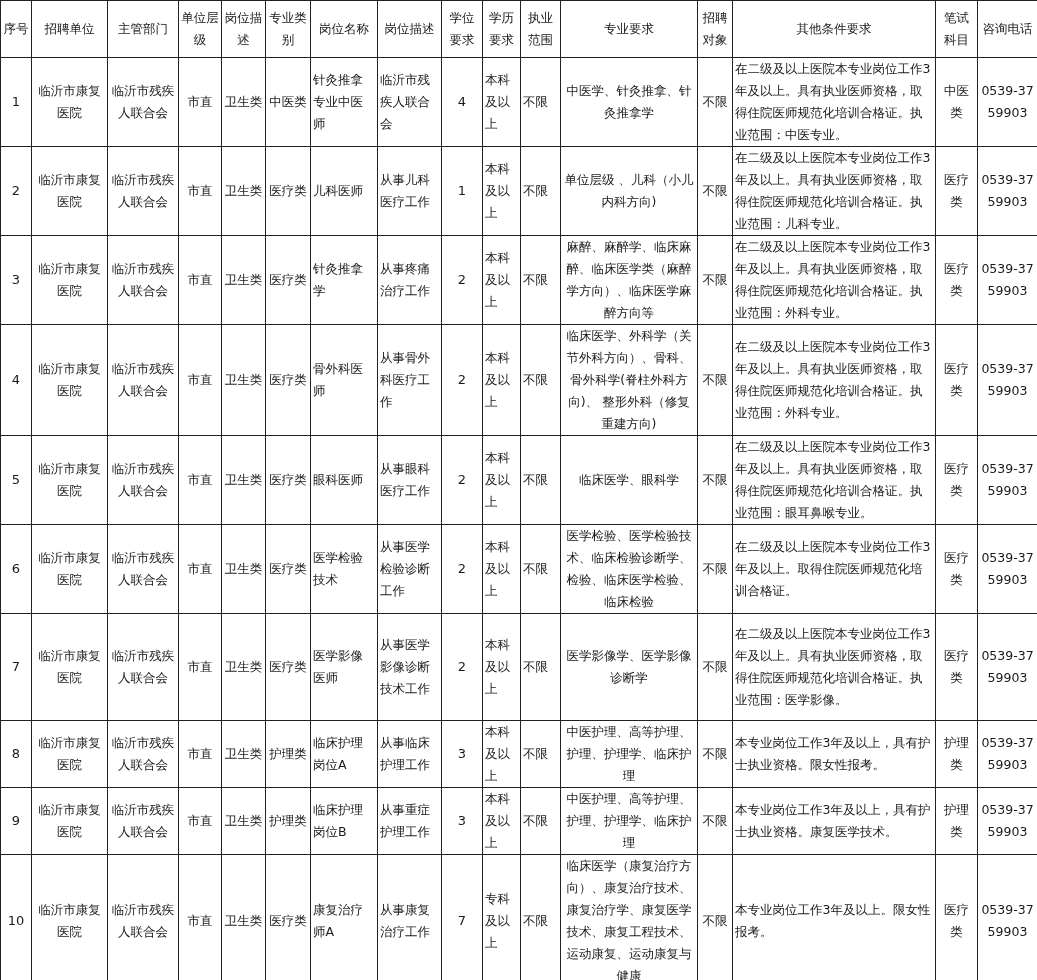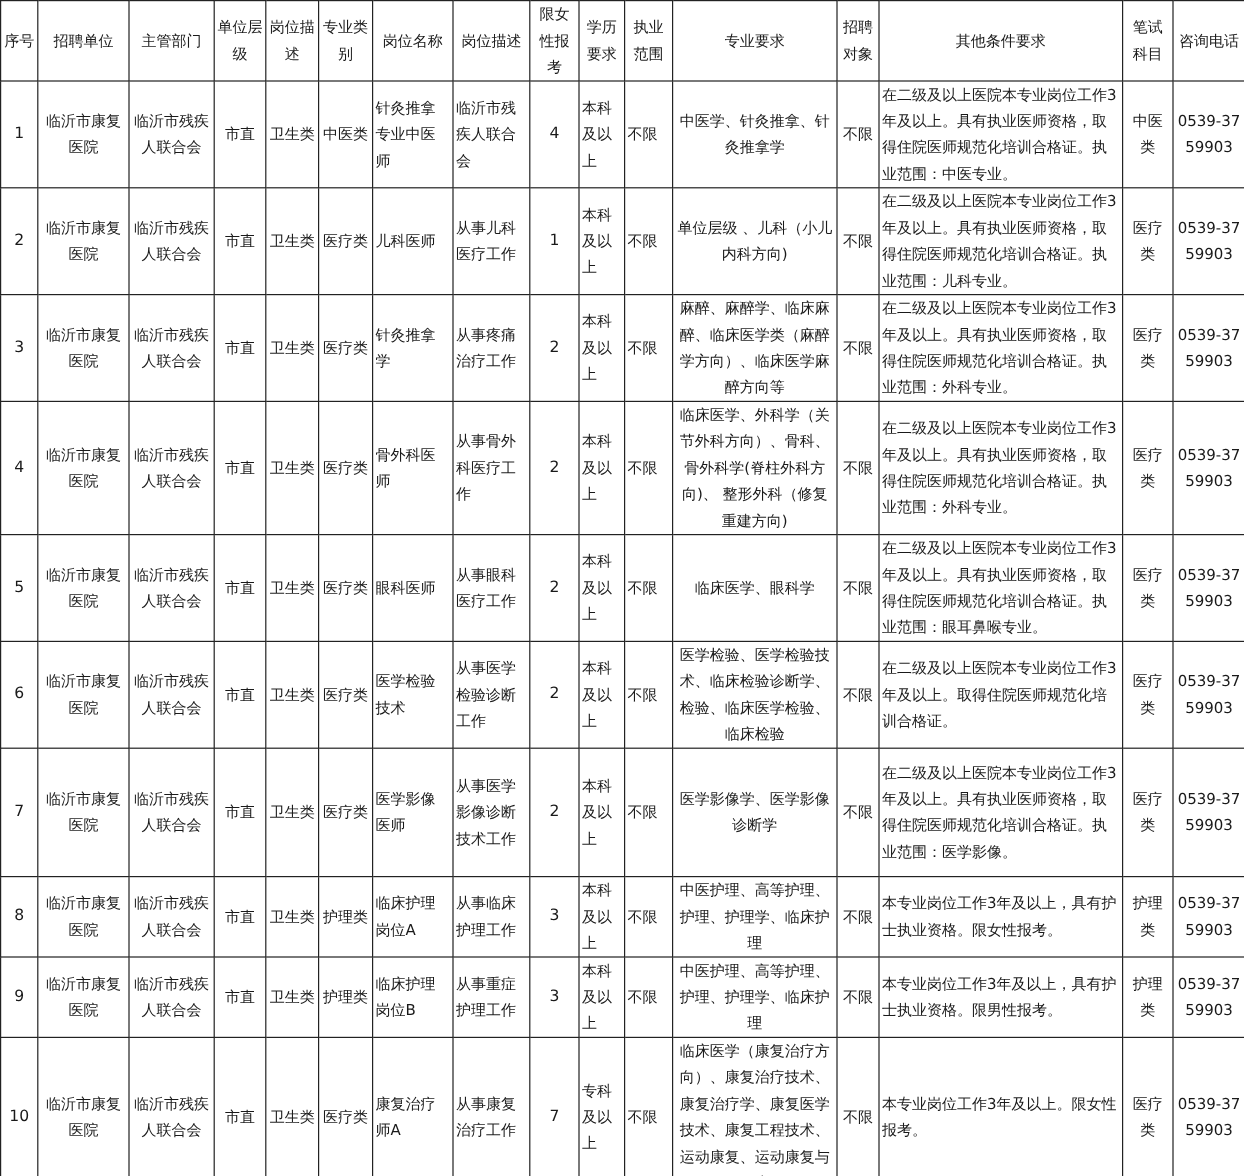--- a/index.html
+++ b/index.html
@@ -61,21 +61,21 @@
   <thead>
     <tr>
       <th>序号</th>
       <th>招聘单位</th>
       <th>主管部门</th>
       <th>单位层级</th>
       <th>岗位描述</th>
       <th>专业类别</th>
       <th>岗位名称</th>
       <th>岗位描述</th>
-      <th>限女性报考</th>
+      <th>学位要求</th>
       <th>学历要求</th>
       <th>执业范围</th>
       <th>专业要求</th>
       <th>招聘对象</th>
       <th>其他条件要求</th>
       <th>笔试科目</th>
       <th>咨询电话</th>
     </tr>
   </thead>
   <tbody id="tbody">
@@ -230,21 +230,21 @@
     <td>市直</td>
     <td>卫生类</td>
     <td>护理类</td>
     <td class="left">临床护理岗位B</td>
     <td class="left">从事重症护理工作</td>
     <td class="num">3</td>
     <td class="left">本科及以上</td>
     <td class="left">不限</td>
     <td>中医护理、高等护理、护理、护理学、临床护理</td>
     <td>不限</td>
-    <td class="left">本专业岗位工作3年及以上，具有护士执业资格。限男性报考。</td>
+    <td class="left">本专业岗位工作3年及以上，具有护士执业资格。康复医学技术。</td>
     <td>护理类</td>
     <td>0539-3759903</td>
   </tr>
       <tr class="r10">
     <td class="num">10</td>
     <td>临沂市康复医院</td>
     <td>临沂市残疾人联合会</td>
     <td>市直</td>
     <td>卫生类</td>
     <td>医疗类</td>

